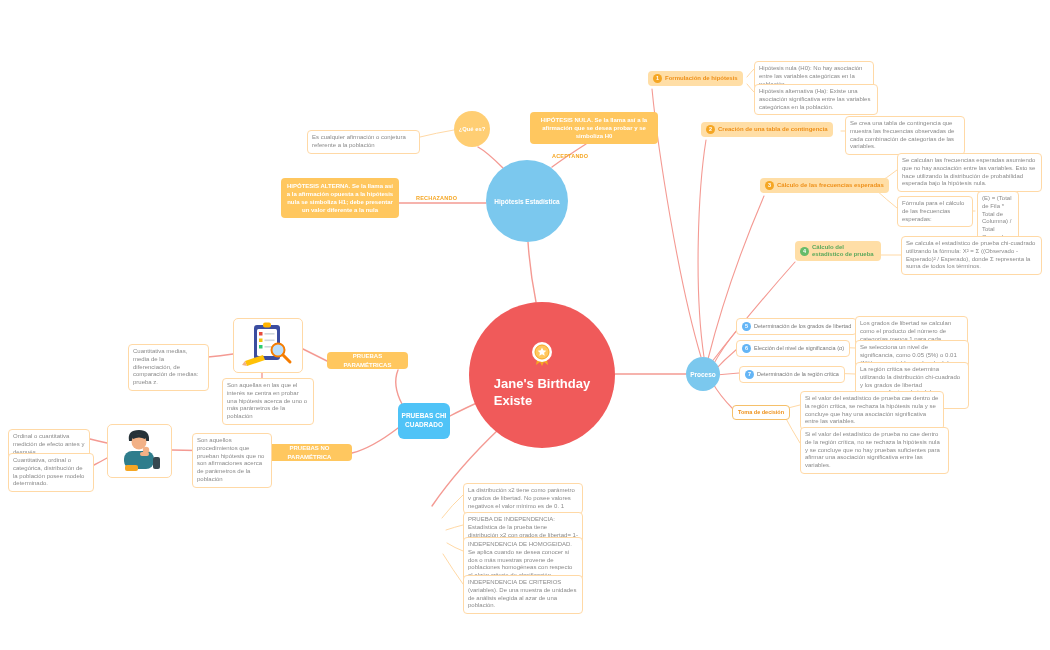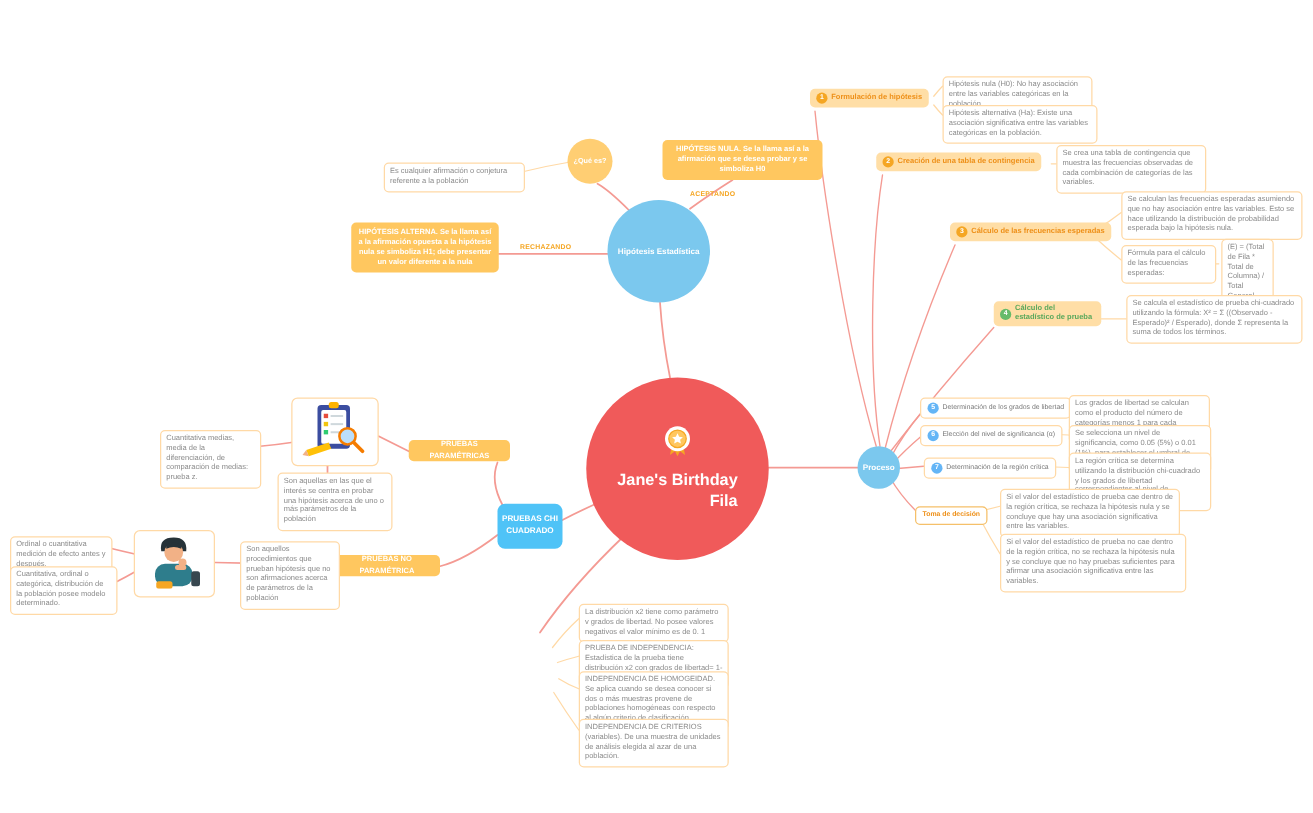--- a/index.html
+++ b/index.html
@@ -1,20 +1,20 @@
 <!DOCTYPE html>
 <html><head>
 <meta charset="utf-8">
 <style>
   *{margin:0;padding:0;box-sizing:border-box}
   html,body{background:#fff}
   body{font-family:"Liberation Sans",sans-serif}
   .stage{position:relative;width:1050px;height:650px;background:#fff;overflow:hidden}
   .wires{position:absolute;left:0;top:0;z-index:0}
-  .node-circle{position:absolute;border-radius:50%;display:flex;flex-direction:column;align-items:center;justify-content:center;color:#fff;font-weight:bold;text-align:right;z-index:2}
+  .node-circle{position:absolute;border-radius:50%;display:flex;flex-direction:column;align-items:center;justify-content:center;color:#fff;font-weight:bold;text-align:left;z-index:2}
   .note{position:absolute;background:#fff;border:1px solid #FFD9A6;border-radius:4px;padding:3px 4px;font-size:6px;line-height:1.3;color:#8a8a8a;z-index:3}
   .amber{position:absolute;background:#FFC75F;border-radius:4px;color:#fff;font-weight:bold;font-size:6px;line-height:1.35;padding:4px 5px;text-align:center;z-index:2}
   .label-box{display:flex;align-items:center;justify-content:center}
   .step{position:absolute;display:flex;align-items:center;gap:3px;border-radius:4px;padding:3px 5px;font-size:6px;font-weight:bold;z-index:2;line-height:1.2}
   .step.peach{background:#FFDEA6;color:#EE9019}
   .step.white{background:#fff;border:1px solid #FFD9A6;color:#777;font-weight:normal;font-size:5.5px}
   .step span.lbl{white-space:nowrap}
   .step.wrap{width:86px}
   .step.wrap span.lbl{white-space:normal}
   .num{flex:0 0 auto;width:9px;height:9px;border-radius:50%;color:#fff;font-size:5.5px;display:flex;align-items:center;justify-content:center;font-weight:bold}
@@ -86,21 +86,21 @@
     <span>
       <svg width="26" height="28" viewBox="0 0 26 28">
         <path d="M9 13 L7 24 L11 21 L13 25 L15 21 L19 24 L17 13 Z" fill="#F5A623"></path>
         <circle cx="13" cy="11" r="10" fill="#fff"></circle>
         <circle cx="13" cy="11" r="7" fill="#FFC75F" stroke="#F5A623" stroke-width="1"></circle>
         <polygon points="13,6.5 14.3,9.3 17.3,9.7 15.1,11.8 15.7,14.8 13,13.3 10.3,14.8 10.9,11.8 8.7,9.7 11.7,9.3" fill="#fff"></polygon>
       </svg>
     </span>
     <div class="center-title">
       <div>Jane's Birthday</div>
-      <div>Fila</div>
+      <div>Existe</div>
     </div>
   </div>
 
   <div class="topic-box" style="left:398px;top:403px;width:52px;height:36px">
     <span>PRUEBAS CHI CUADRADO</span>
   </div>
 
   <div class="node-circle" style="left:486px;top:160px;width:82px;height:82px;background:#7BC8EE;font-size:6.5px;padding:0 3px">
     <span>Hipótesis Estadística</span>
   </div>

